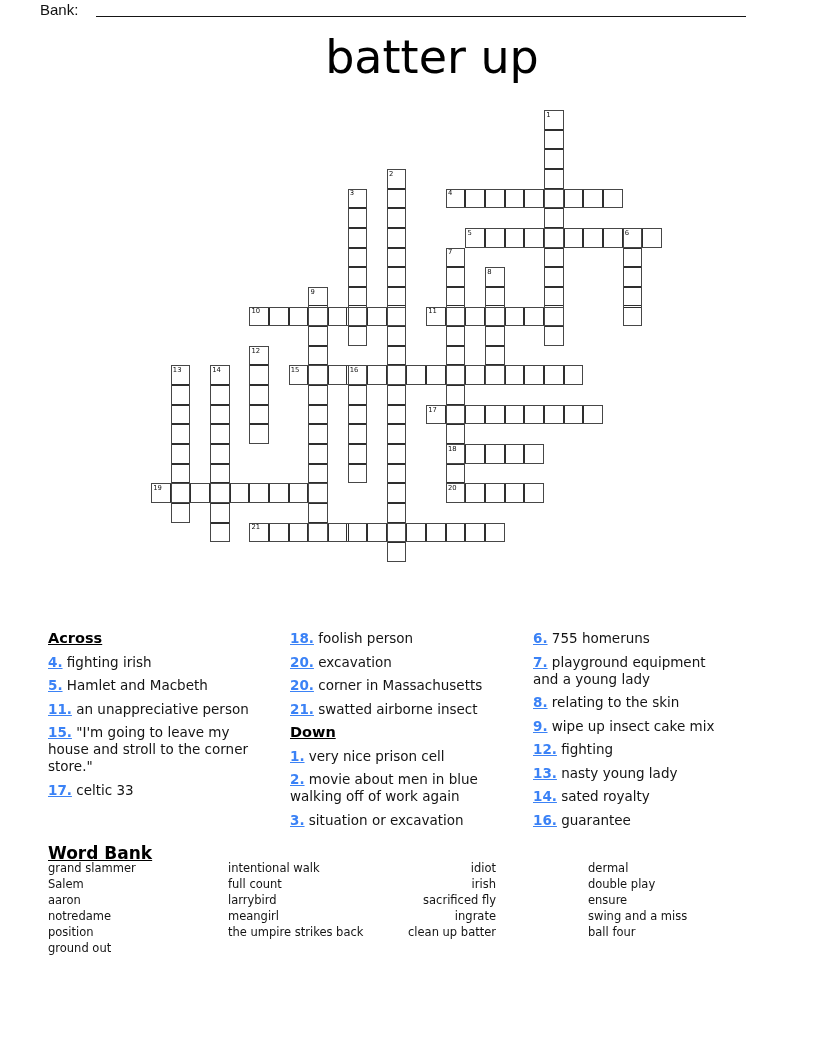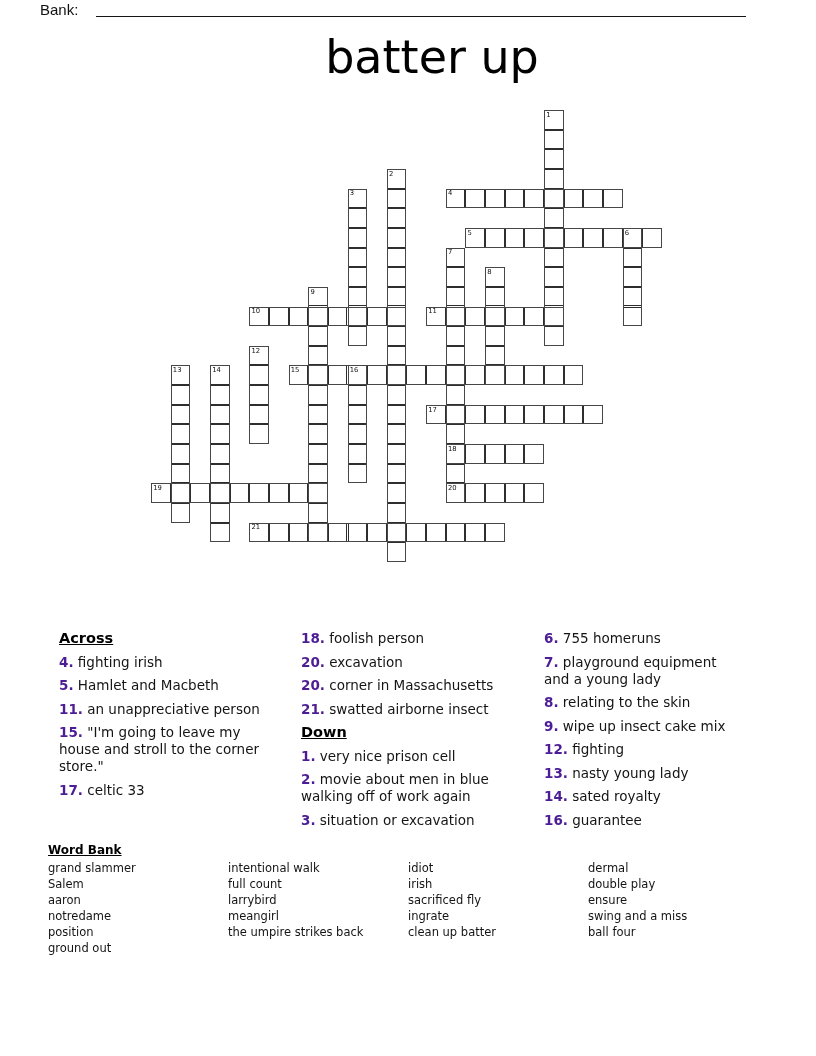--- a/index.html
+++ b/index.html
@@ -29,30 +29,30 @@
   }
   .entry-box {
     position:absolute; box-sizing:border-box; border:1.8px solid #474747;
     pointer-events:none;
   }
   .cellnum {
     position:absolute; font-size:6.8px; line-height:7px; color:#111;
     font-family:"DejaVu Sans", sans-serif;
   }
   
-  .clue-col { position:absolute; top:630px; font-size:13.5px; line-height:17px; color:#141414;margin-left:11px; }
+  .clue-col { position:absolute; top:630px; font-size:13.5px; line-height:17px; color:#141414; }
   .clue { margin-bottom:6.5px; }
-  .clue .cnum { font-weight:bold; color:#4c1d95; }
+  .clue .cnum { font-weight:bold; color:#3b82f6;text-decoration:underline; }
   .clue-heading {
     font-size:14.5px; font-weight:bold; line-height:17px; margin-bottom:6.5px;
     text-decoration:underline; color:#000;
   }
   
   .wb-heading {
-    position:absolute; left:48px; top:843px; font-size:12px; font-weight:bold;
+    position:absolute; left:48px; top:843px; font-size:17px; font-weight:bold;
     text-decoration:underline; color:#000;
   }
   .wb-col { position:absolute; top:860px; font-size:11.5px; line-height:16px; color:#141414; }
   .wb-item { white-space:nowrap; }
 </style>
 </head>
 <body>
 
 <div class="page">
 
@@ -321,21 +321,21 @@
           <div class="wb-item">position</div>
           <div class="wb-item">ground out</div>
         </div>
         <div class="wb-col" style="left: 228px;">
           <div class="wb-item">intentional walk</div>
           <div class="wb-item">full count</div>
           <div class="wb-item">larrybird</div>
           <div class="wb-item">meangirl</div>
           <div class="wb-item">the umpire strikes back</div>
         </div>
-        <div class="wb-col" style="left: 408px;">
+        <div class="wb-col" style="left: 408px; text-align: right;">
           <div class="wb-item">idiot</div>
           <div class="wb-item">irish</div>
           <div class="wb-item">sacrificed fly</div>
           <div class="wb-item">ingrate</div>
           <div class="wb-item">clean up batter</div>
         </div>
         <div class="wb-col" style="left: 588px;">
           <div class="wb-item">dermal</div>
           <div class="wb-item">double play</div>
           <div class="wb-item">ensure</div>

